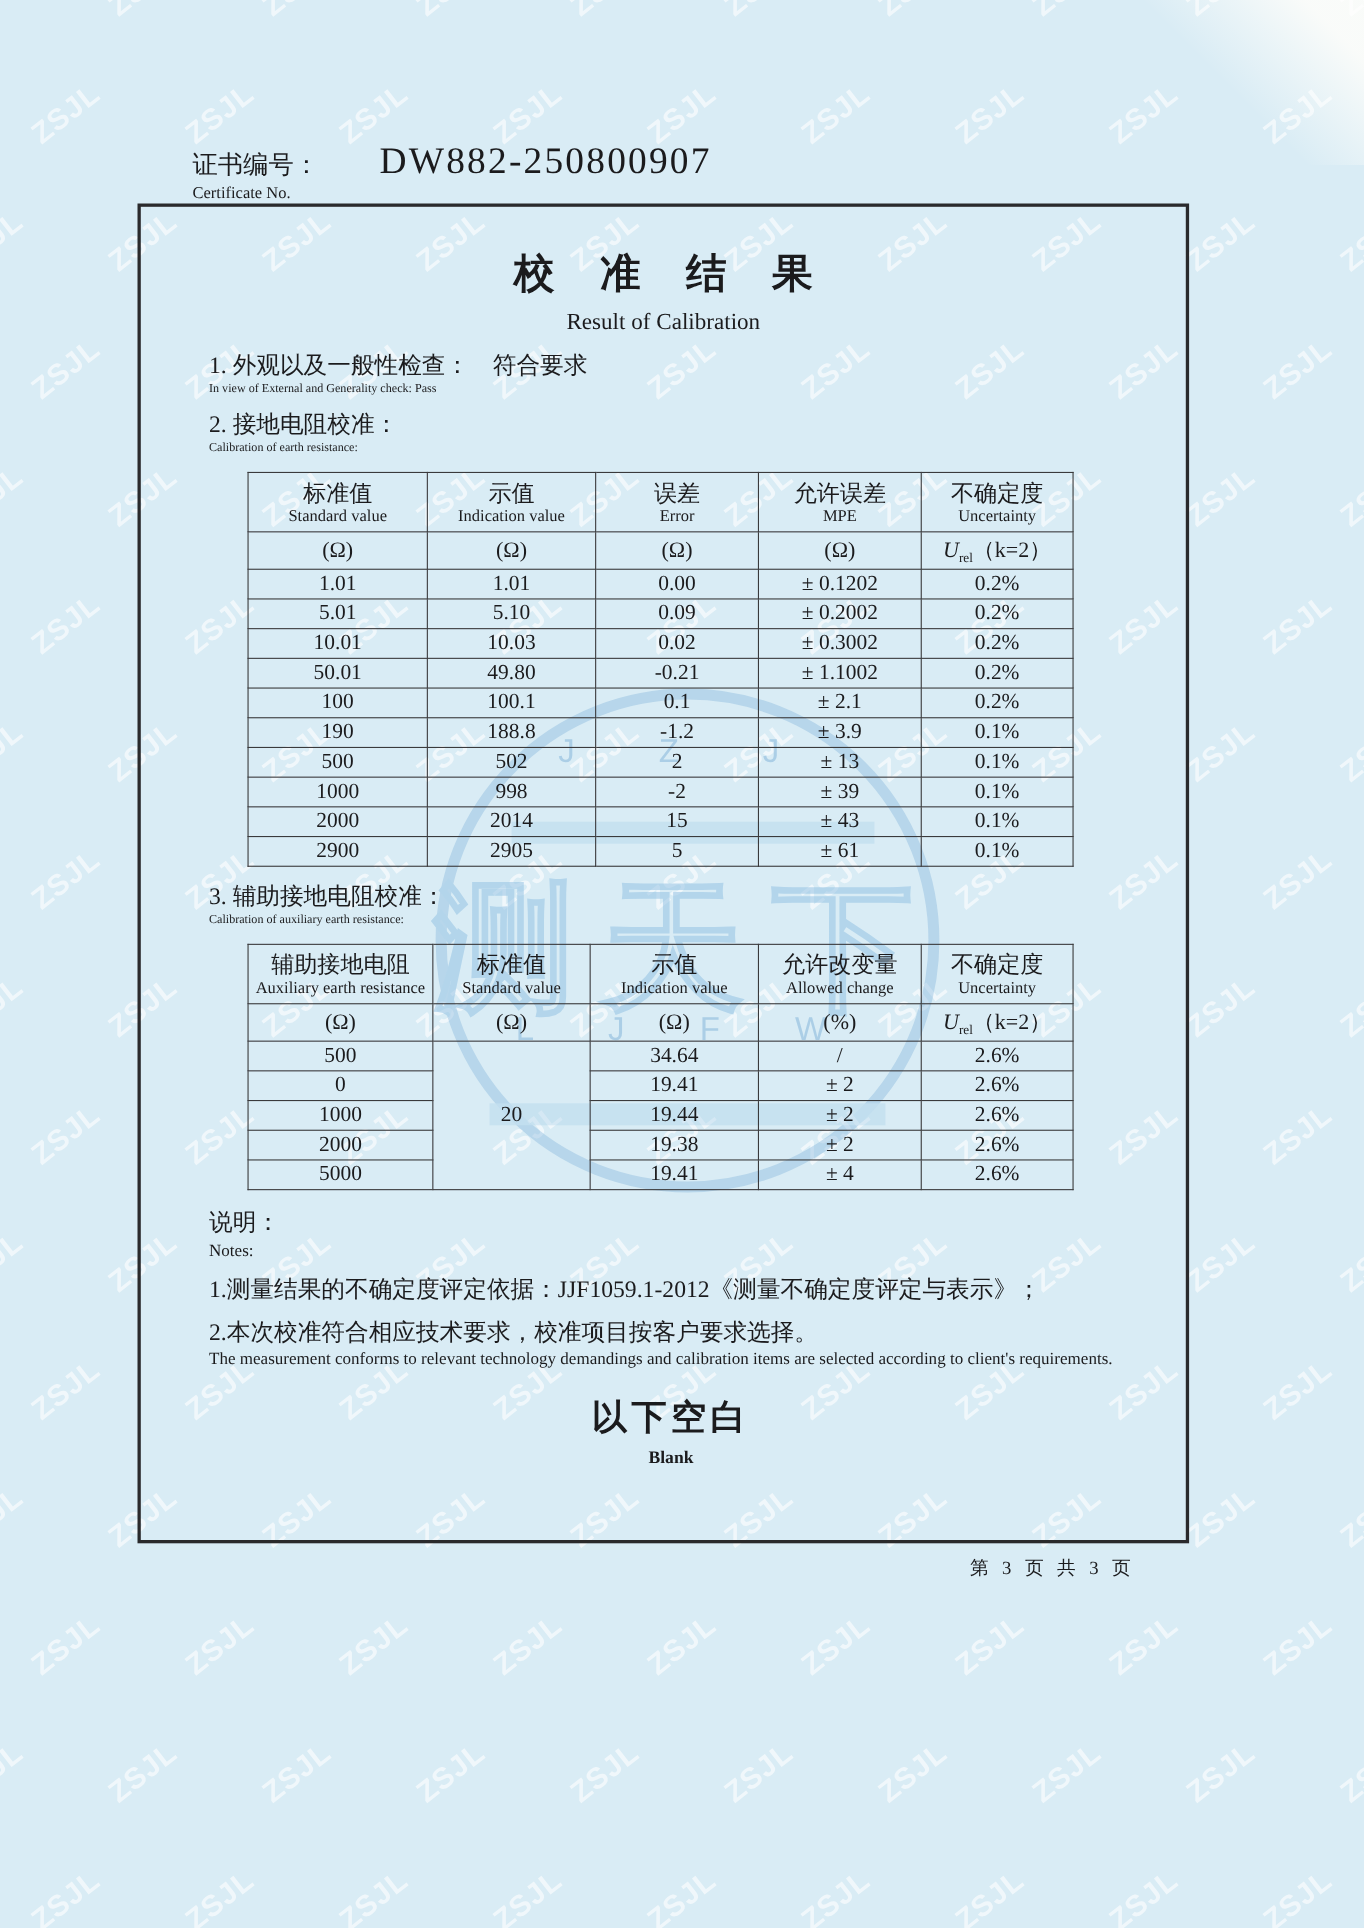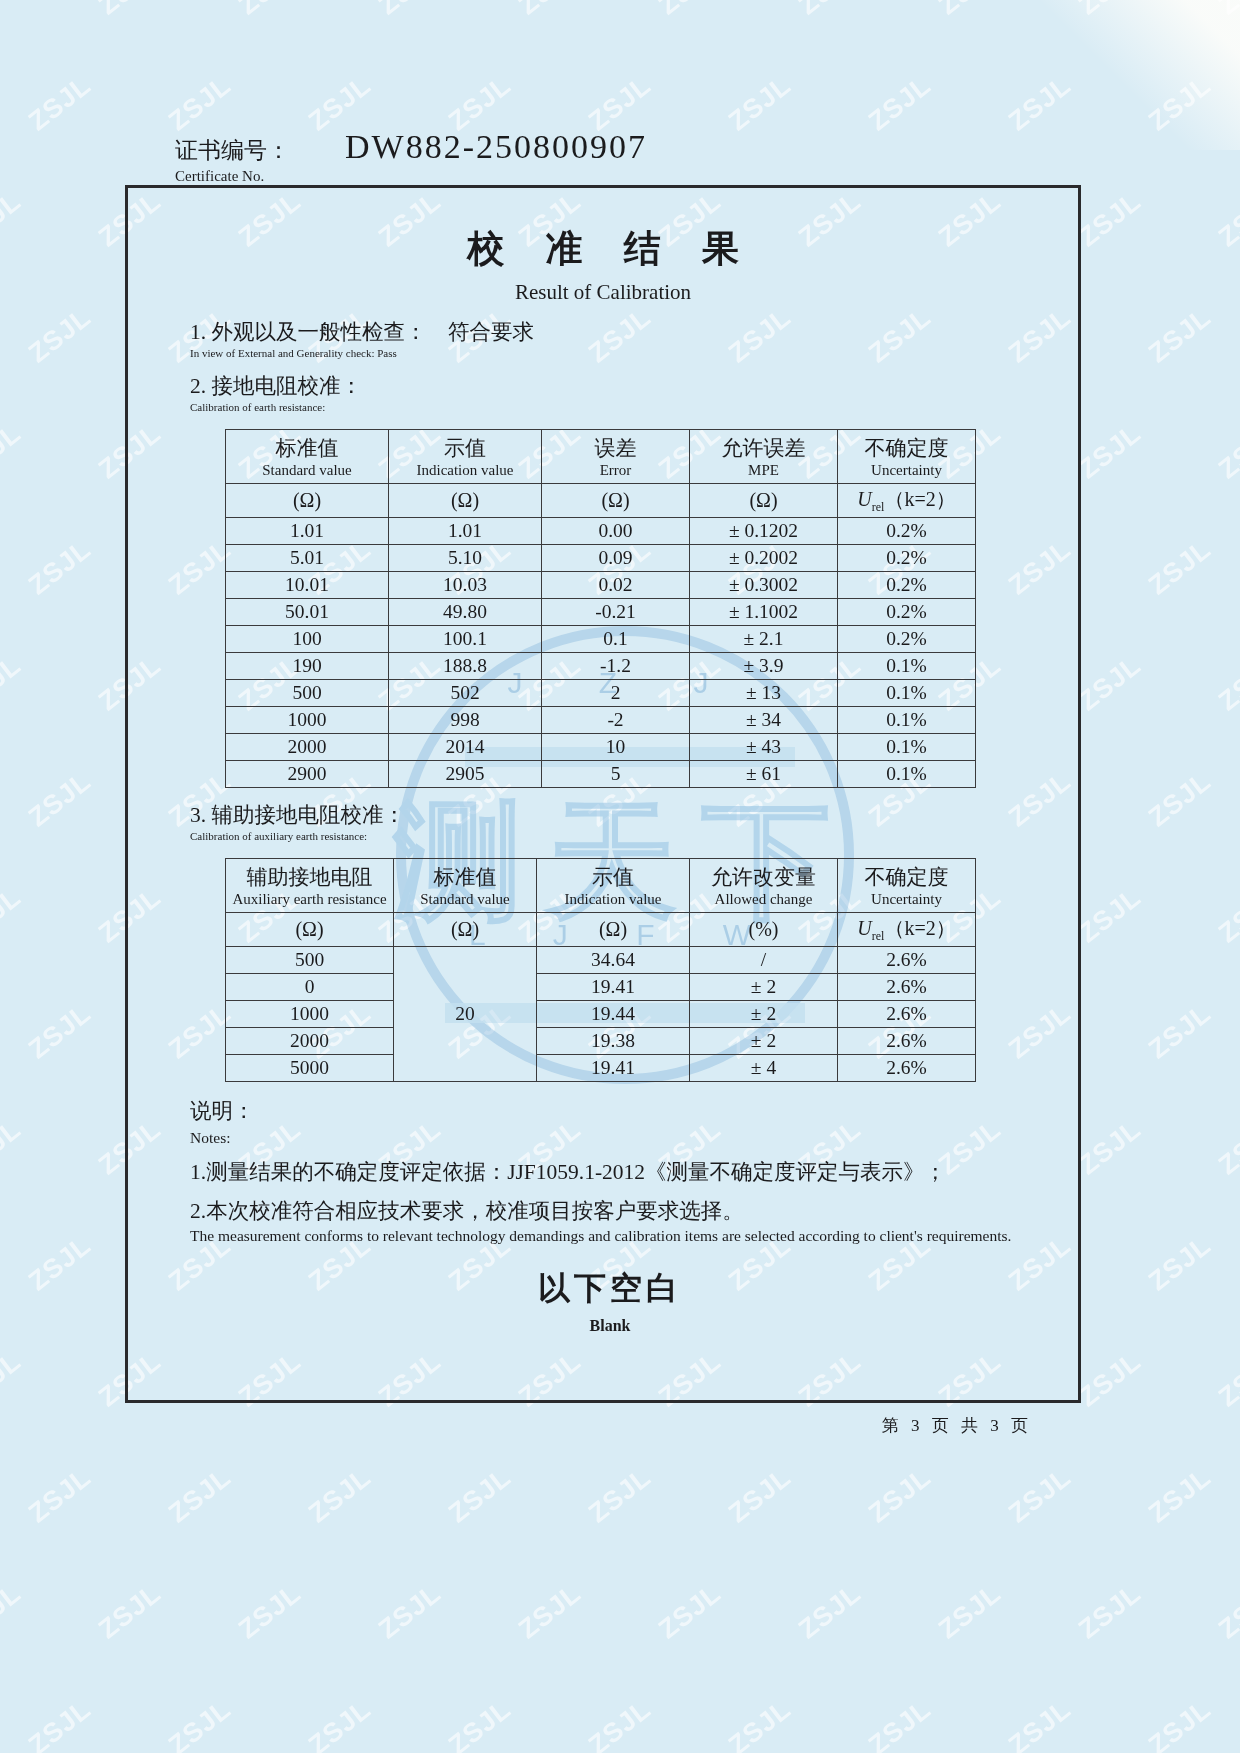--- a/index.html
+++ b/index.html
@@ -325,27 +325,27 @@
                 <td>500</td>
                 <td>502</td>
                 <td>2</td>
                 <td>± 13</td>
                 <td>0.1%</td>
               </tr>
               <tr>
                 <td>1000</td>
                 <td>998</td>
                 <td>-2</td>
-                <td>± 34</td>
+                <td>± 39</td>
                 <td>0.1%</td>
               </tr>
               <tr>
                 <td>2000</td>
                 <td>2014</td>
-                <td>10</td>
+                <td>15</td>
                 <td>± 43</td>
                 <td>0.1%</td>
               </tr>
               <tr>
                 <td>2900</td>
                 <td>2905</td>
                 <td>5</td>
                 <td>± 61</td>
                 <td>0.1%</td>
               </tr>

